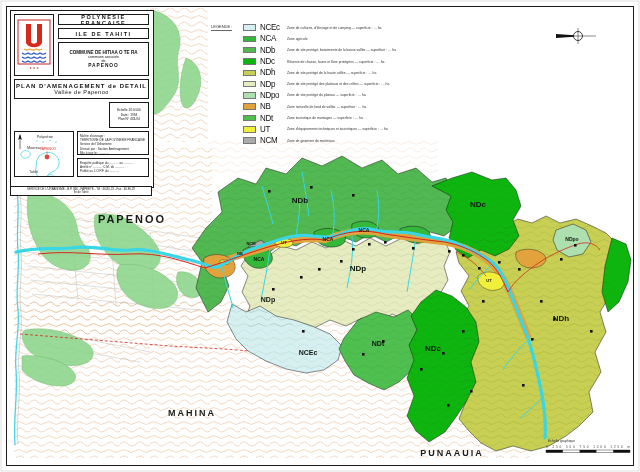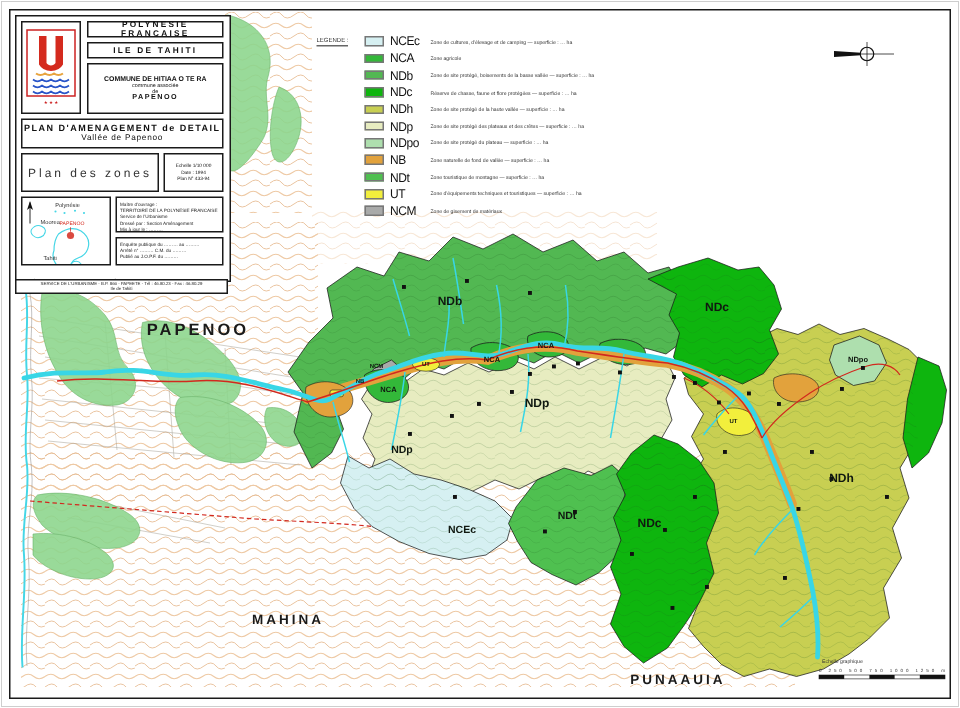--- a/index.html
+++ b/index.html
@@ -259,23 +259,20 @@
   <div class="box" style="left:47px;top:31px;width:91px;height:34px;">
     <div style="font-size:4.6px;font-weight:bold;">COMMUNE DE HITIAA O TE RA</div>
     <div class="t-sub">commune associée</div>
     <div class="t-sub">de</div>
     <div style="font-size:4.8px;font-weight:bold;letter-spacing:1px;">PAPENOO</div>
   </div>
   <div class="box" style="left:3px;top:68px;width:135px;height:20px;">
     <div class="t-plan1">PLAN D'AMENAGEMENT de DETAIL</div>
     <div class="t-plan2">Vallée de Papenoo</div>
   </div>
-  <div class="box" style="left:3px;top:91px;width:92px;height:26px;">
-    <span class="t-doc">Plan des zones</span>
-  </div>
   <div class="box t-meta" style="left:98px;top:91px;width:40px;height:26px;">
     <div>Echelle 1/10 000</div>
     <div>Date : 1994</div>
     <div>Plan N° 433-94</div>
   </div>
 
   <div class="box" style="left:3px;top:120px;width:60px;height:46px;">
     <svg width="58" height="44" viewBox="0 0 58 44">
       <g>
         <line x1="5" y1="3" x2="5" y2="17" stroke="#111" stroke-width="0.6"></line>

